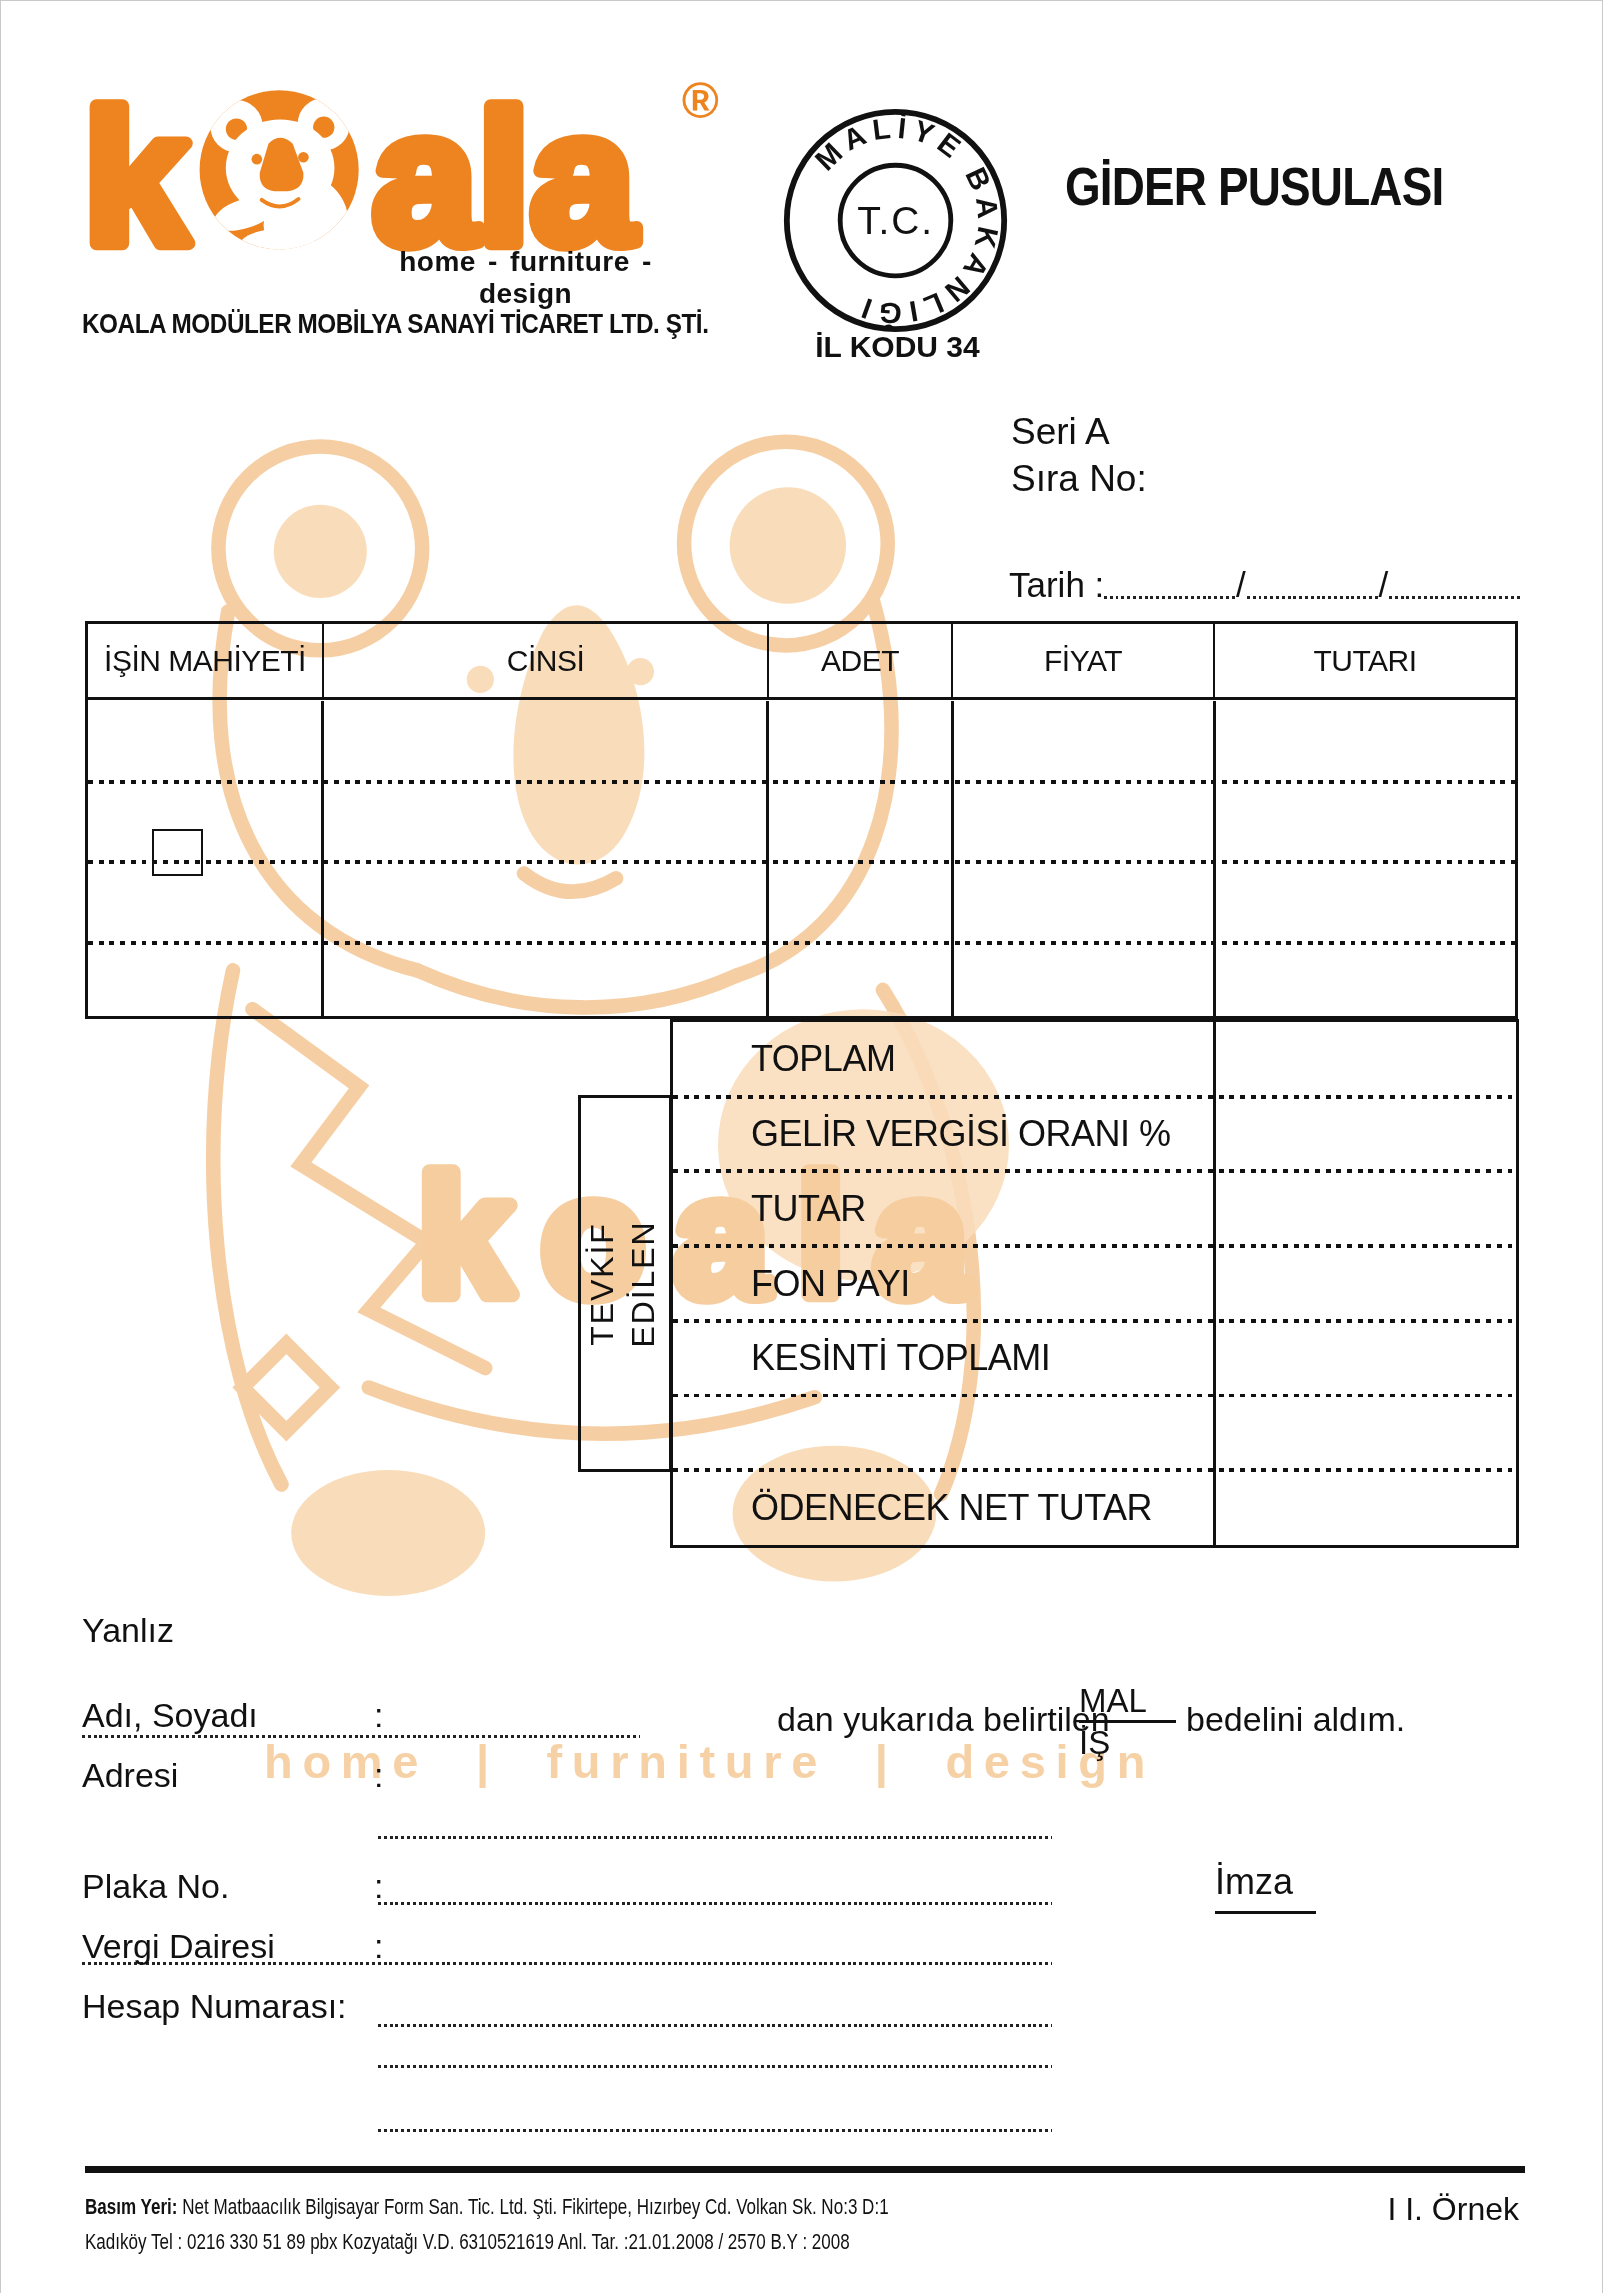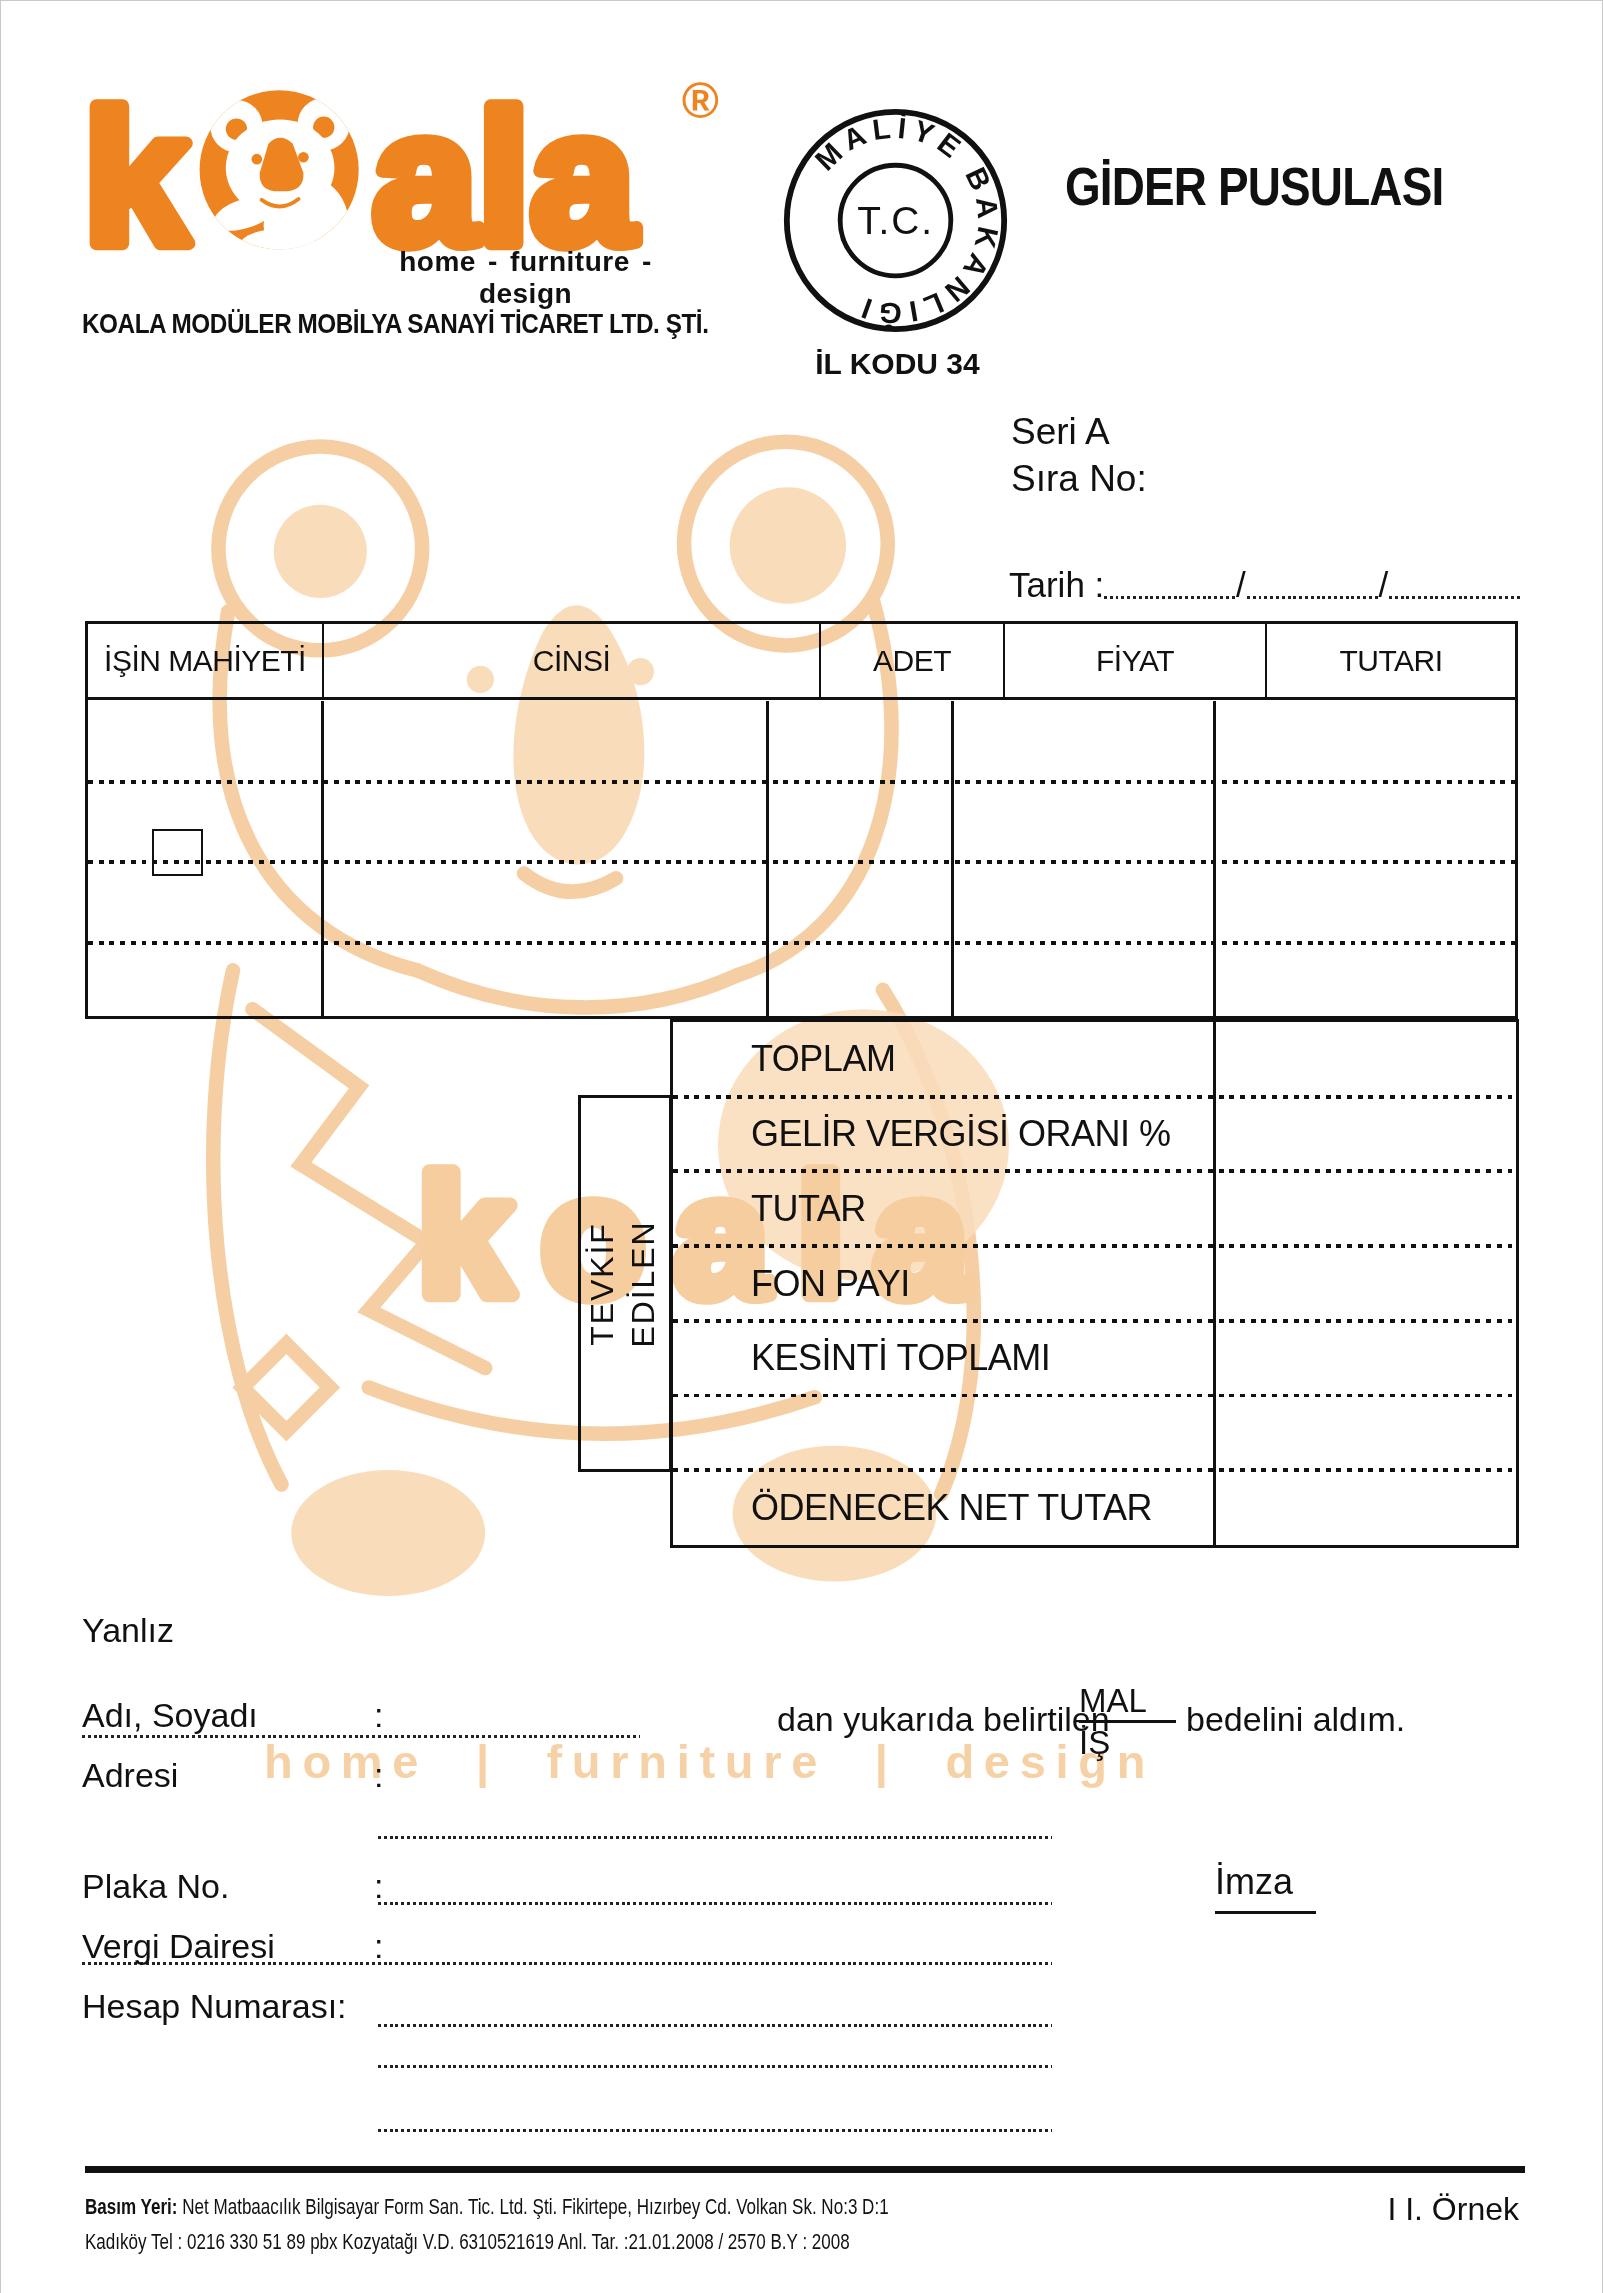--- a/index.html
+++ b/index.html
@@ -16,21 +16,21 @@
   .dotline{position:absolute;height:3.9px;background:repeating-linear-gradient(90deg,#111 0 4.9px,transparent 4.9px 10.7px);}
   
   .dotfine{position:absolute;height:2.9px;background:repeating-linear-gradient(90deg,#222 0 2.9px,transparent 2.9px 5.8px);}
   .leader{flex:1;height:2.9px;background:repeating-linear-gradient(90deg,#222 0 2.9px,transparent 2.9px 5.8px);align-self:flex-end;margin-bottom:5.8px;}
 
   
   .company{left:82px;top:309px;font-weight:bold;font-size:27px;letter-spacing:-0.5px;}
   .tagline{left:374px;top:246px;width:303px;font-weight:bold;font-size:28px;text-align:center;letter-spacing:0.5px;word-spacing:3.9px;}
   .title{left:1065px;top:155px;font-weight:bold;font-size:54px;letter-spacing:-1px;}
   .serial{left:1011px;top:408px;font-size:37px;line-height:47px;}
-  .ilkodu{left:781px;top:347px;width:233px;text-align:center;font-weight:bold;font-size:30px;}
+  .ilkodu{left:781px;top:330px;width:233px;text-align:center;font-weight:bold;font-size:30px;}
   .tarih-row{left:1009px;top:565px;width:511px;display:flex;font-size:35px;}
   .tarih-row .lbl{white-space:nowrap;}
   .tarih-row .slash{padding:0 1px;}
 
   
   .mtable{left:85px;top:621px;width:1433px;height:398px;border:3.9px solid #111;box-sizing:border-box;}
   .mhead{position:absolute;left:0;top:0;right:0;height:73px;border-bottom:3.9px solid #111;display:flex;justify-content:center;}
   .mhead .cell{display:flex;align-items:center;justify-content:center;font-size:30px;letter-spacing:-0.5px;border-right:2.9px solid #111;box-sizing:border-box;}
   .mhead .cell:last-child{border-right:none;}
   .mbody{position:absolute;left:0;top:77px;right:0;bottom:0;}
@@ -154,21 +154,21 @@
     <span class="leader"></span>
     <span class="slash">/</span>
     <span class="leader"></span>
     <span class="slash">/</span>
     <span class="leader"></span>
   </div>
 
   <div class="abs fg mtable">
     <div class="mhead">
       <div class="cell" style="width:236px;">İŞİN MAHİYETİ</div>
-      <div class="cell" style="width:497px;">CİNSİ</div>
+      <div class="cell" style="width:445px;">CİNSİ</div>
       <div class="cell" style="width:184px;">ADET</div>
       <div class="cell" style="width:262px;">FİYAT</div>
       <div class="cell" style="flex:1;">TUTARI</div>
     </div>
     <div class="mbody">
       <div class="vline" style="left:233px;"></div>
       <div class="vline" style="left:678px;"></div>
       <div class="vline" style="left:863px;"></div>
       <div class="vline" style="left:1125px;"></div>
       <div class="dotline" style="left:0;right:0;top:79px;"></div>

